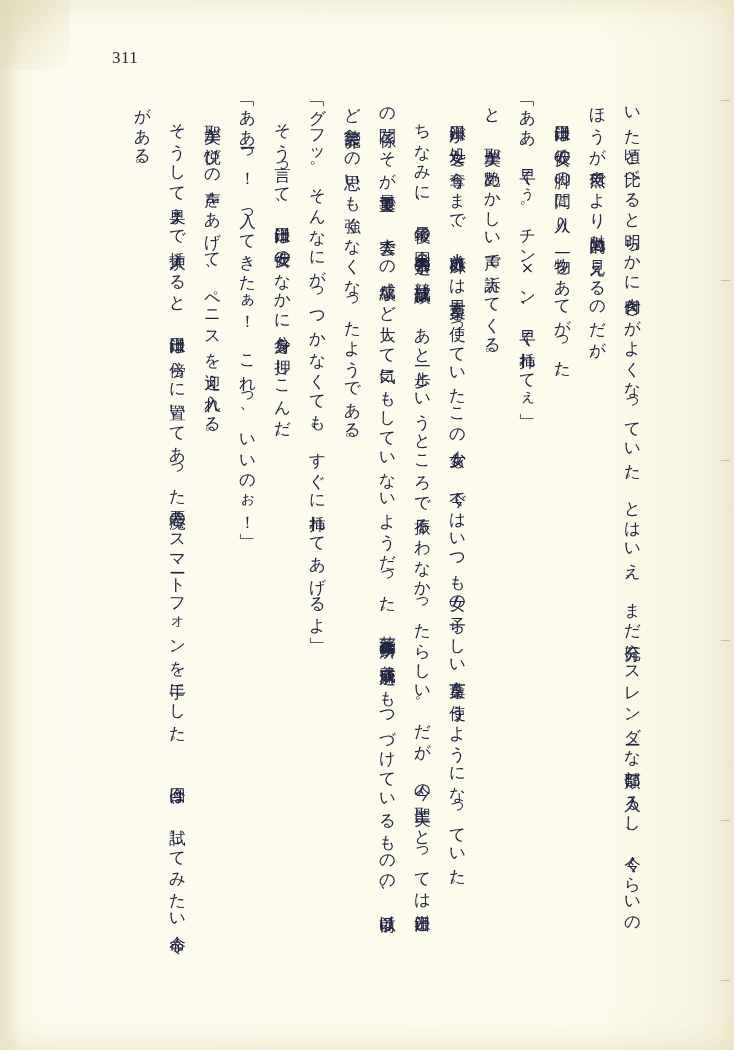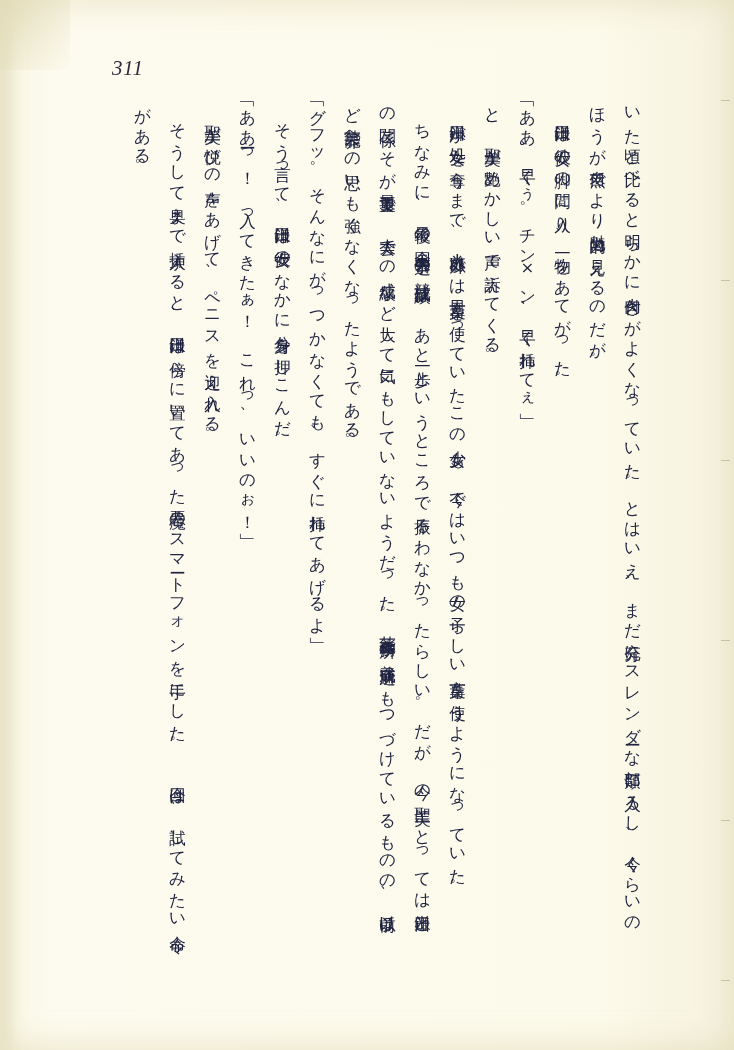--- a/index.html
+++ b/index.html
@@ -35,25 +35,24 @@
     position: absolute;
     top: 0;
     left: 0;
     width: 16px;
     height: 1050px;
     background: linear-gradient(to right, #e9e4c8, rgba(233,228,200,0));
   }
   
   .page-number {
     position: absolute;
-    top: 56px;
+    top: 48px;
     left: 112px;
     font-family: "Liberation Serif", serif;
-    font-style: italic;
-    font-size: 21px;
+    font-size: 17px;
     color: #2a2a3a;
     letter-spacing: 0.5px;
   }
   
   .text-block {
     position: absolute;
     top: 96px;
     right: 84px;
     height: 830px;
     width: 560px;

